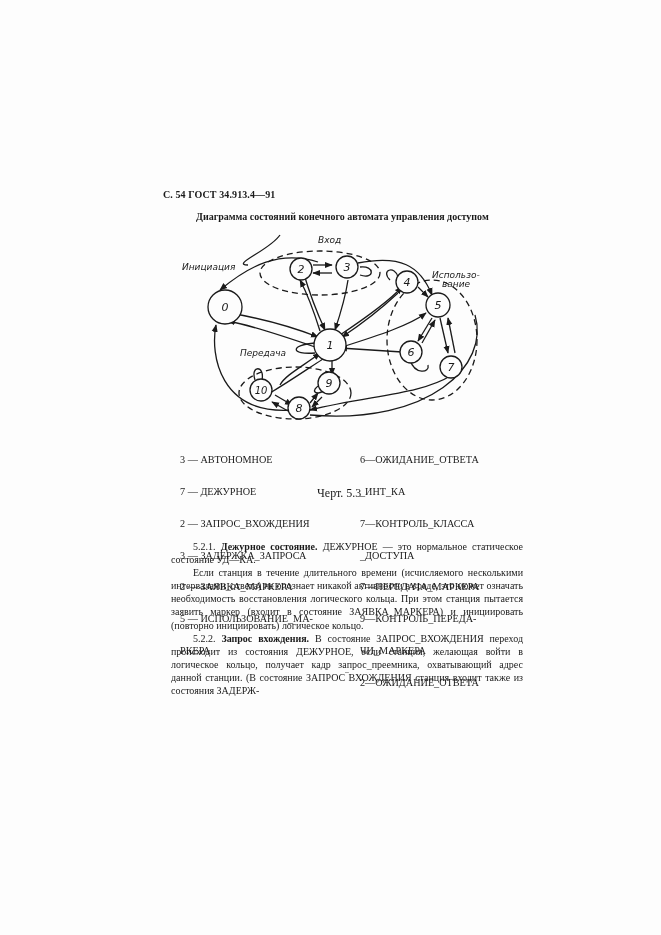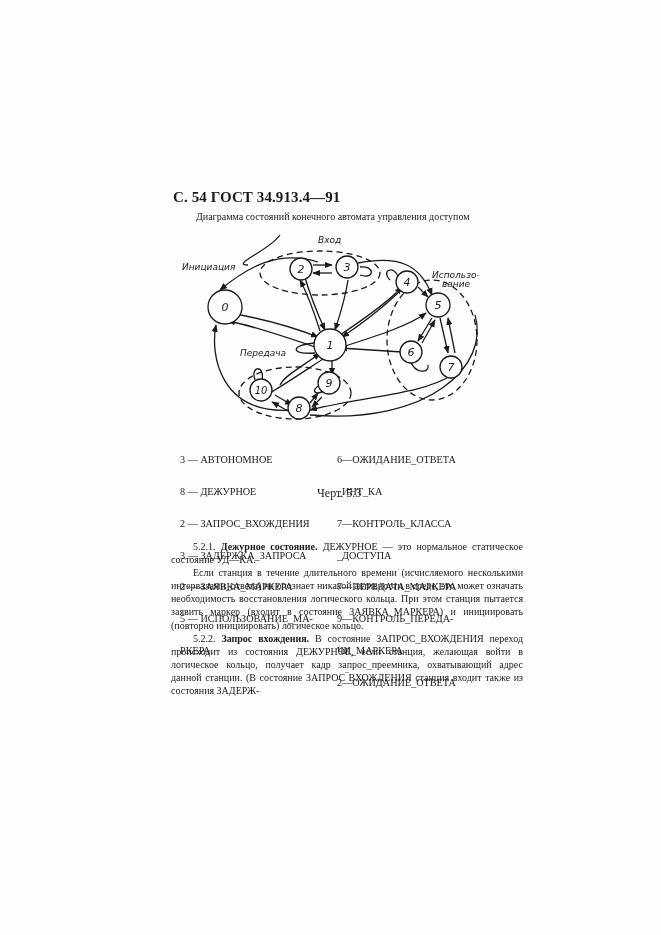--- a/index.html
+++ b/index.html
@@ -1,34 +1,34 @@
 <!DOCTYPE html>
 <html><head>
 <meta charset="utf-8">
 <style>
   html, body { margin: 0; padding: 0; }
   body {
     width: 661px; height: 935px; background: #fdfdfd; position: relative; overflow: hidden;
     font-family: "DejaVu Serif", "Liberation Serif", serif; color: #1a1a1a;
   }
   .page-header {
-    position: absolute; left: 173px; top: 189px; font-size: 15px; font-weight: bold;
+    position: absolute; left: 163px; top: 189px; font-size: 10px; font-weight: bold;
     font-family: "Liberation Serif", serif; letter-spacing: 0.1px;
   }
   .diagram-title {
-    position: absolute; left: 196px; top: 211px; font-size: 10px; font-weight: normal;
+    position: absolute; left: 196px; top: 211px; font-size: 10px; font-weight: bold;
     font-family: "Liberation Serif", serif;
   }
   svg.diagram { position: absolute; left: 170px; top: 225px; }
   .legend {
     position: absolute; font-family: "Liberation Serif", serif; font-size: 10.2px;
     line-height: 10.6px; white-space: pre;
   }
   .legend-left { left: 180px; top: 434px; }
-  .legend-right { left: 337px; top: 434px; }
+  .legend-right { left: 360px; top: 434px; }
   .caption {
     position: absolute; left: 317px; top: 486px; font-size: 12px; font-weight: normal;
     font-family: "Liberation Serif", serif;
   }
   .body-text {
     position: absolute; left: 171px; top: 540px; width: 352px;
     font-family: "Liberation Serif", serif; font-size: 10px; line-height: 13.1px;
   }
   .body-text p { margin: 0; text-align: justify; text-align-last: left; }
   .body-text p.indent { text-indent: 22px; }
@@ -140,21 +140,21 @@
     <text x="148" y="18">Вход</text>
     <text x="262" y="53">Использо-</text>
     <text x="272" y="62">вание</text>
     <text x="70" y="131">Передача</text>
     <text x="12" y="45">Инициация</text>
   </g>
 </svg>
 
 <div class="legend legend-left">
   <div>3 — АВТОНОМНОЕ</div>
-  <div>8 — ДЕЖУРНОЕ</div>
+  <div>7 — ДЕЖУРНОЕ</div>
   <div>2 — ЗАПРОС_ВХОЖДЕНИЯ</div>
   <div>3 — ЗАДЕРЖКА_ЗАПРОСА</div>
   <div>2 — ЗАЯВКА_МАРКЕРА</div>
   <div>5 — ИСПОЛЬЗОВАНИЕ_МА-</div>
   <div>РКЕРА</div>
 </div>
 <div class="legend legend-right">
   <div>6—ОЖИДАНИЕ_ОТВЕТА</div>
   <div>_ИНТ_КА</div>
   <div>7—КОНТРОЛЬ_КЛАССА</div>

